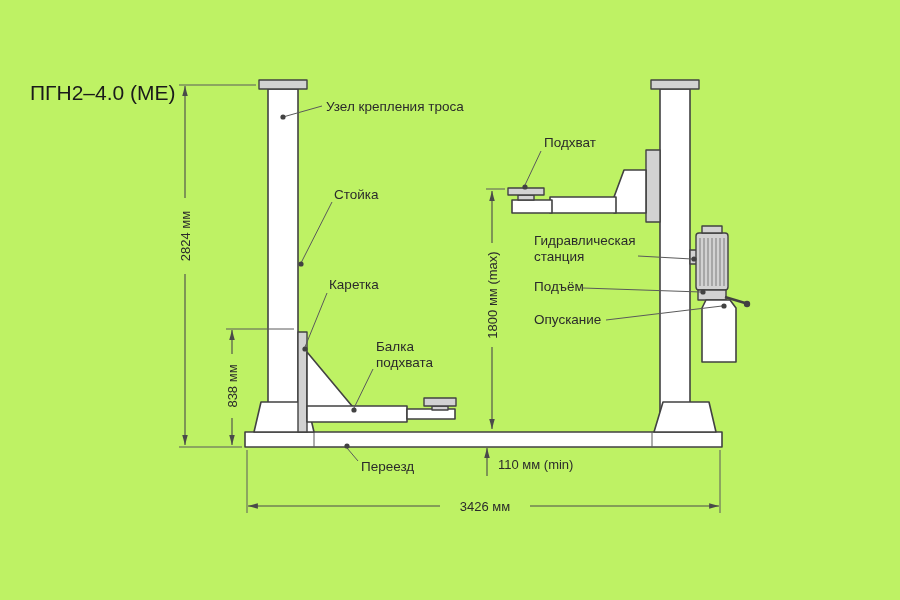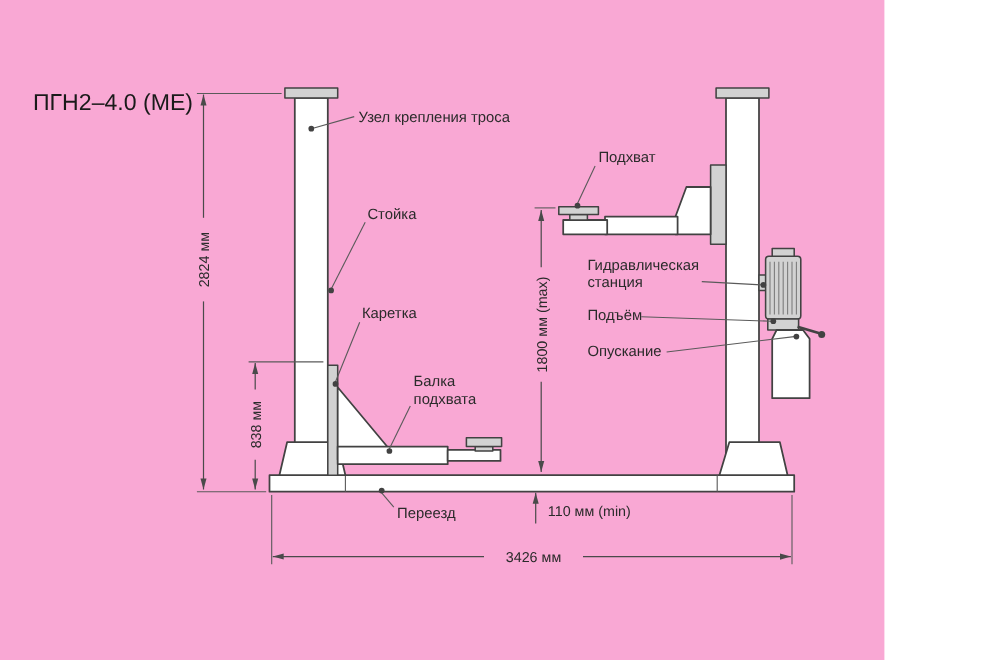--- a/index.html
+++ b/index.html
@@ -1,16 +1,16 @@
 <!DOCTYPE html>
 <html><head>
 <meta charset="utf-8">
 <style>
   html,body{margin:0;padding:0;background:#fff;}
-  .page{position:relative;width:804px;height:600px;background:#f9a8d4;overflow:hidden;
+  .page{position:relative;width:900px;height:600px;background:#bef264;overflow:hidden;
         font-family:"Liberation Sans",sans-serif;}
   svg{display:block;}
   .o   {fill:#ffffff;stroke:#424242;stroke-width:1.6;stroke-linejoin:round;}
   .g   {fill:#d2d2d2;stroke:#424242;stroke-width:1.4;stroke-linejoin:round;}
   .thin{stroke:#5a5a5a;stroke-width:1;fill:none;}
   .dim {stroke:#4a4a4a;stroke-width:1.1;fill:none;}
   .fins{stroke:#7d7d7d;stroke-width:1;fill:none;}
   .dot {fill:#424242;}
   .lbl {font:13.5px "Liberation Sans",sans-serif;fill:#2b2b2b;}
   .dimtxt{font:13px "Liberation Sans",sans-serif;fill:#2b2b2b;}

